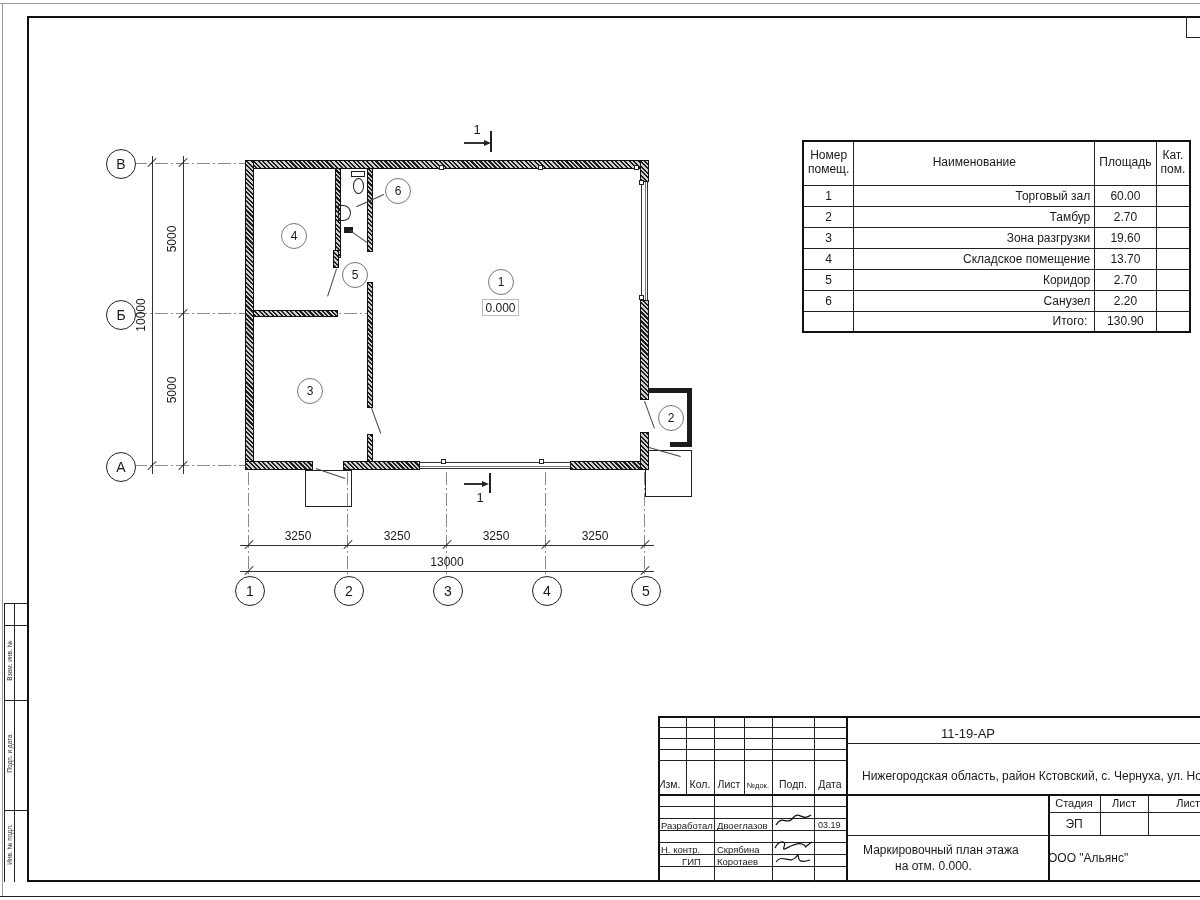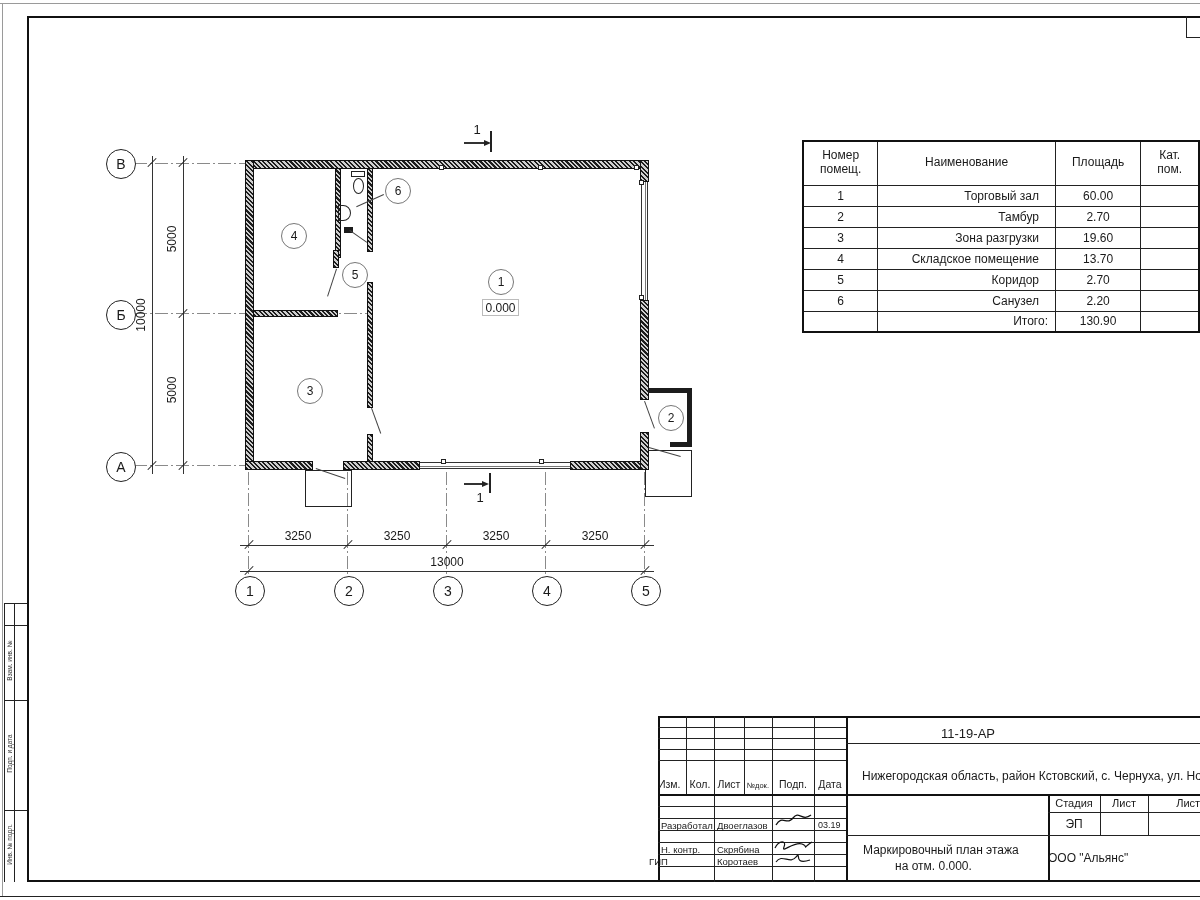--- a/index.html
+++ b/index.html
@@ -31,21 +31,21 @@
       border-top:3px solid transparent;border-bottom:3px solid transparent;}
   .axcirc{position:absolute;width:28px;height:28px;border:1.4px solid #222;border-radius:50%;
       background:#fff;display:flex;align-items:center;justify-content:center;font-size:14px;}
   .rmcirc{position:absolute;width:24px;height:24px;border:1px solid #777;border-radius:50%;
       background:#fff;display:flex;align-items:center;justify-content:center;font-size:12px;}
   .lbl{position:absolute;text-align:center;font-size:12px;white-space:nowrap;}
   .vdim{transform:rotate(-90deg);}
   .mk{position:absolute;width:5px;height:5px;border:1px solid #222;background:#fff;box-sizing:border-box;}
   .title{position:absolute;font-style:italic;text-decoration:underline;text-align:center;white-space:nowrap;}
   table.expl{position:absolute;left:802px;top:140px;border-collapse:collapse;font-size:12px;}
-  table.expl td,table.expl th{border:1px solid #222;padding:0 16px;box-sizing:border-box;
+  table.expl td,table.expl th{border:1px solid #222;padding:0 4px;box-sizing:border-box;
       font-weight:normal;vertical-align:middle;}
   table.expl{border:2px solid #111;}
   table.expl th{line-height:1.15;}
   table.expl .c{text-align:center;}
   table.expl .l{text-align:right;padding-left:7px;}
   table.expl .r{text-align:right;padding-right:7px;}
   .stamp-t{position:absolute;white-space:nowrap;}
   .vtext{position:absolute;transform:rotate(-90deg);font-size:6.5px;color:#333;white-space:nowrap;text-align:center;}
   .sig{position:absolute;}
 </style>
@@ -275,21 +275,21 @@
   <div class="stamp-t" style="left:714px;top:778px;width:30px;text-align:center;font-size:10.5px;">Лист</div>
   <div class="stamp-t" style="left:744px;top:781px;width:28px;text-align:center;font-size:7.5px;">№док.</div>
   <div class="stamp-t" style="left:772px;top:778px;width:42px;text-align:center;font-size:10.5px;">Подп.</div>
   <div class="stamp-t" style="left:814px;top:778px;width:32px;text-align:center;font-size:10.5px;">Дата</div>
 
   <div class="stamp-t" style="left:661px;top:820px;font-size:9.5px;">Разработал</div>
   <div class="stamp-t" style="left:717px;top:820px;font-size:9.5px;">Двоеглазов</div>
   <div class="stamp-t" style="left:818px;top:820px;font-size:9px;">03.19</div>
   <div class="stamp-t" style="left:661px;top:844px;font-size:9.5px;">Н. контр.</div>
   <div class="stamp-t" style="left:717px;top:844px;font-size:9.5px;">Скрябина</div>
-  <div class="stamp-t" style="left:649px;top:856px;font-size:9.5px;">ГИП</div>
+  <div class="stamp-t" style="left:682px;top:856px;font-size:9.5px;">ГИП</div>
   <div class="stamp-t" style="left:717px;top:856px;font-size:9.5px;">Коротаев</div>
 
   <svg class="sig" style="left:774px;top:810px;" width="40" height="20" viewBox="0 0 40 20">
     <path d="M2 15 C8 4, 13 16, 19 8 S28 12, 37 5" fill="none" stroke="#111" stroke-width="1.3"></path>
   </svg>
   <svg class="sig" style="left:772px;top:838px;" width="44" height="30" viewBox="0 0 44 30">
     <path d="M3 10 C7 2, 15 2, 12 9 C9 16, 22 3, 30 6 C38 9, 28 12, 40 4" fill="none" stroke="#111" stroke-width="1.2"></path>
     <path d="M4 24 C10 15, 18 27, 24 19 C30 12, 20 28, 38 22" fill="none" stroke="#111" stroke-width="1.2"></path>
   </svg>
 

